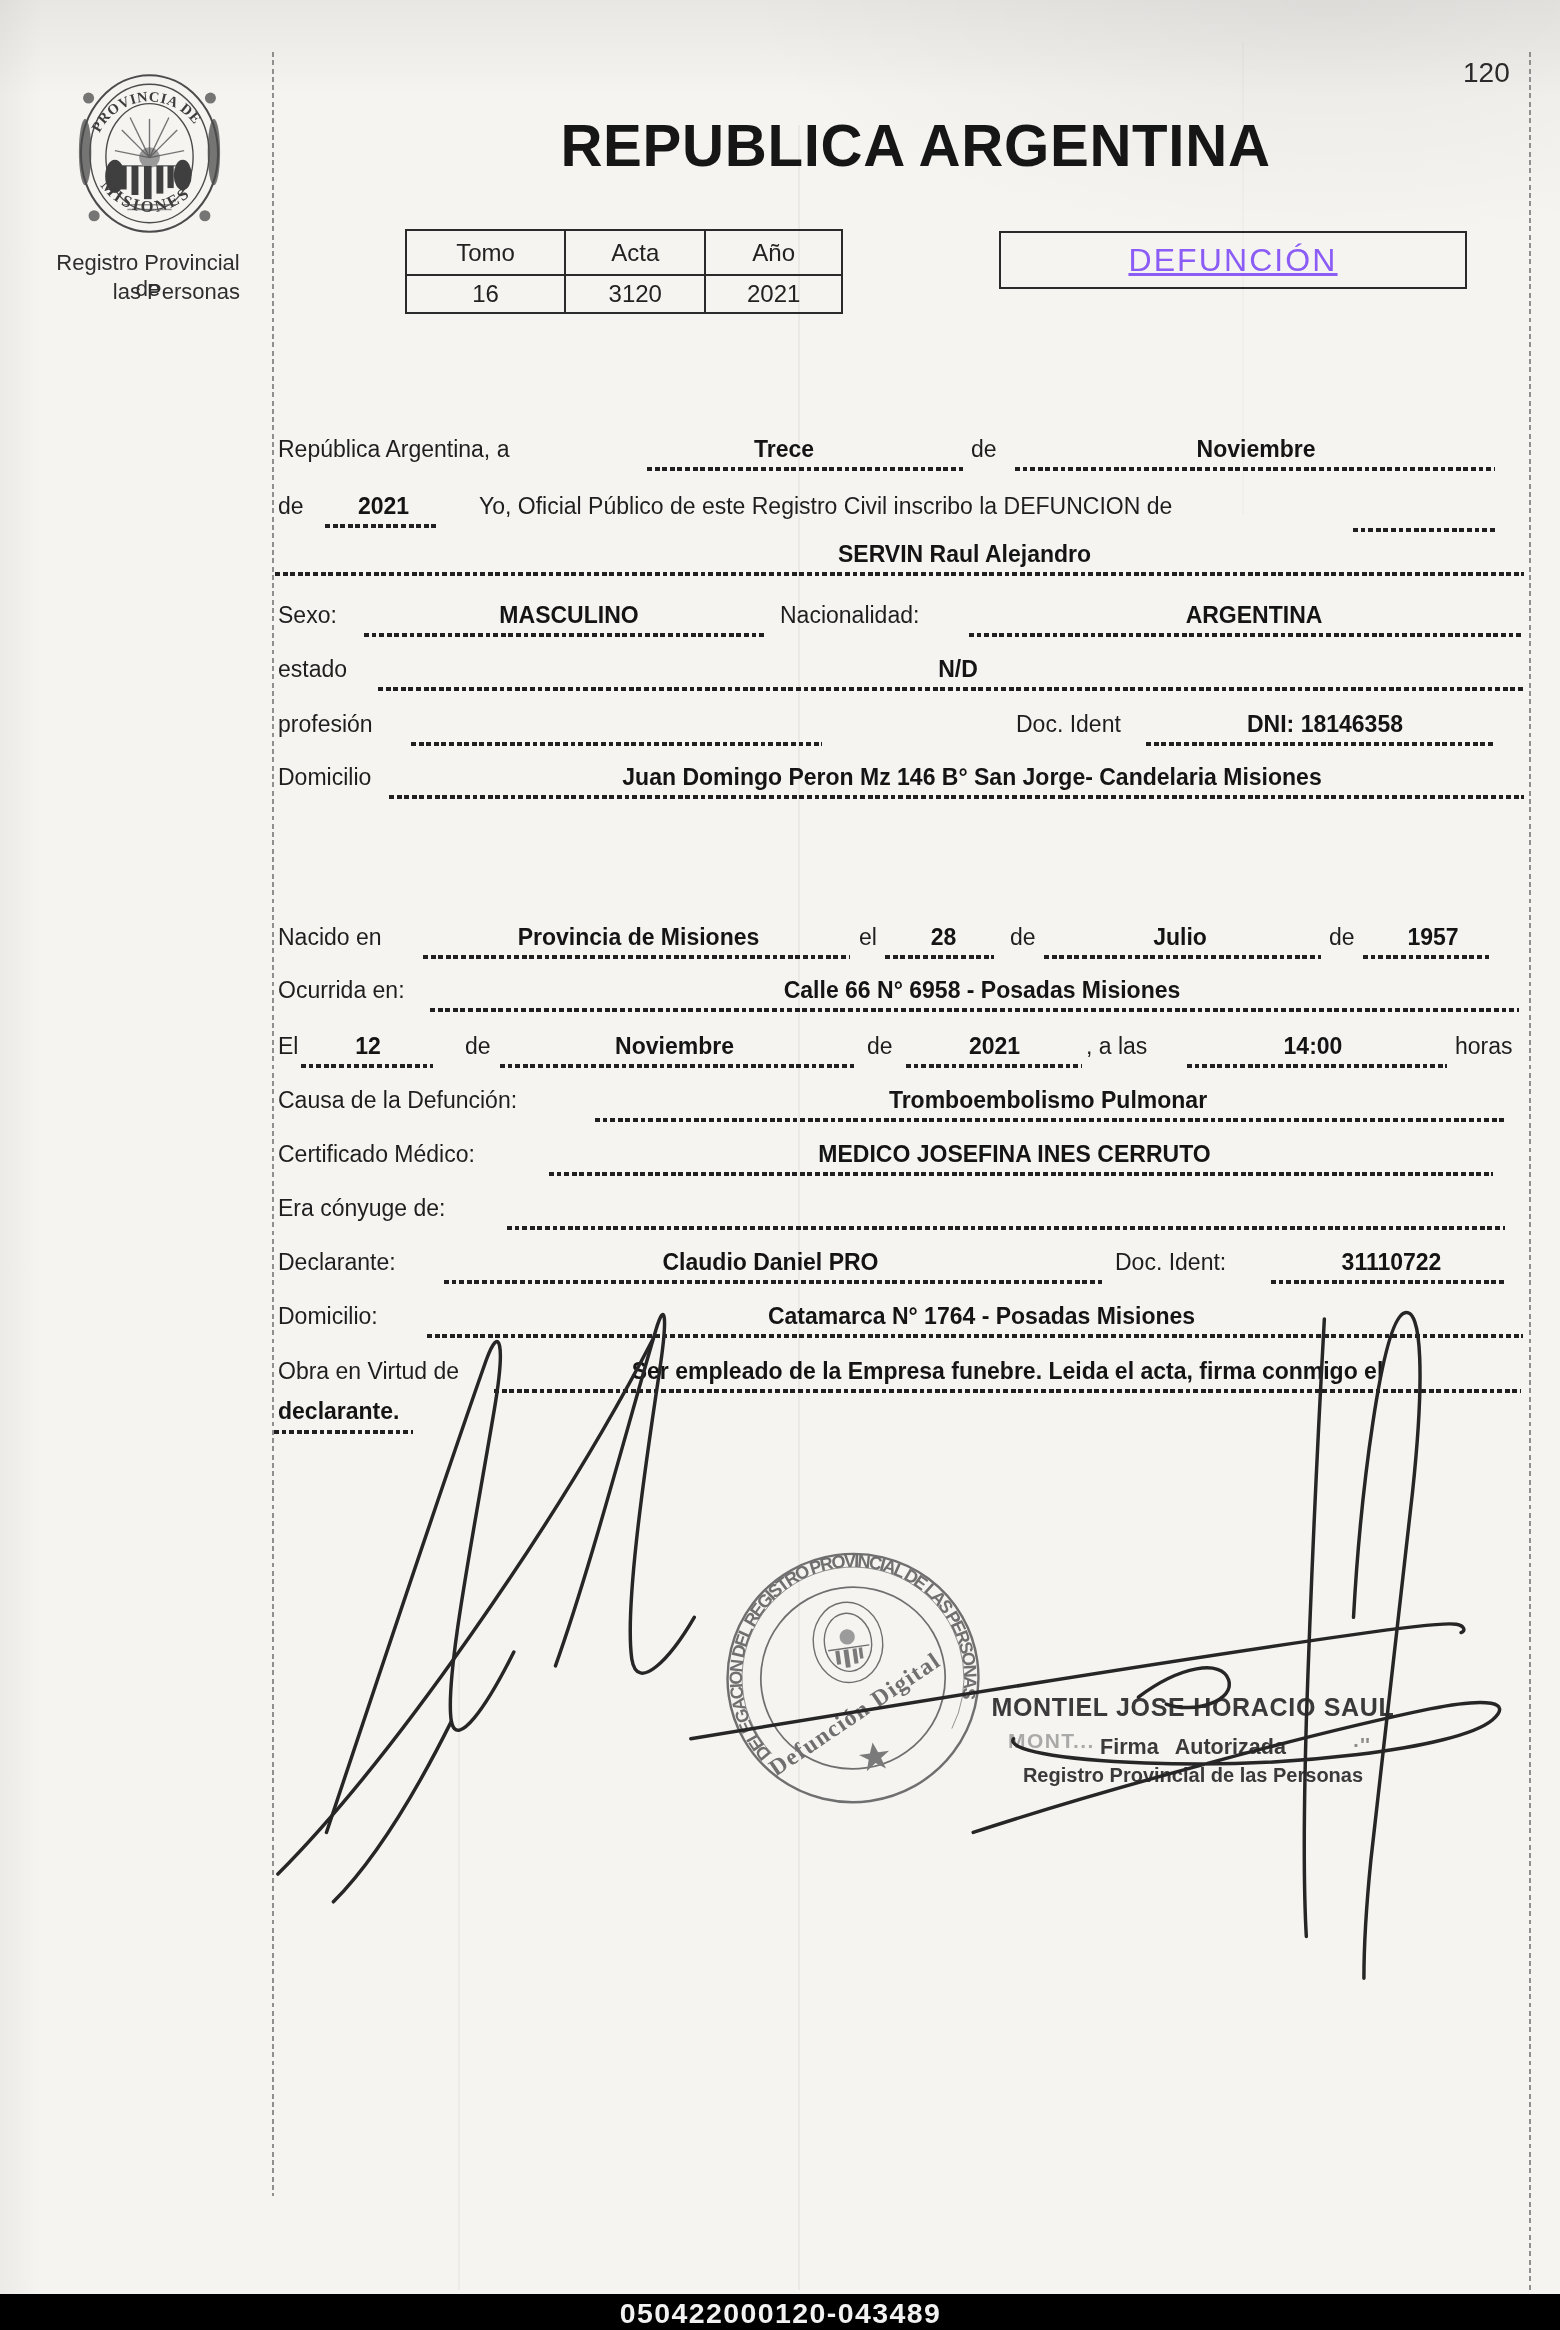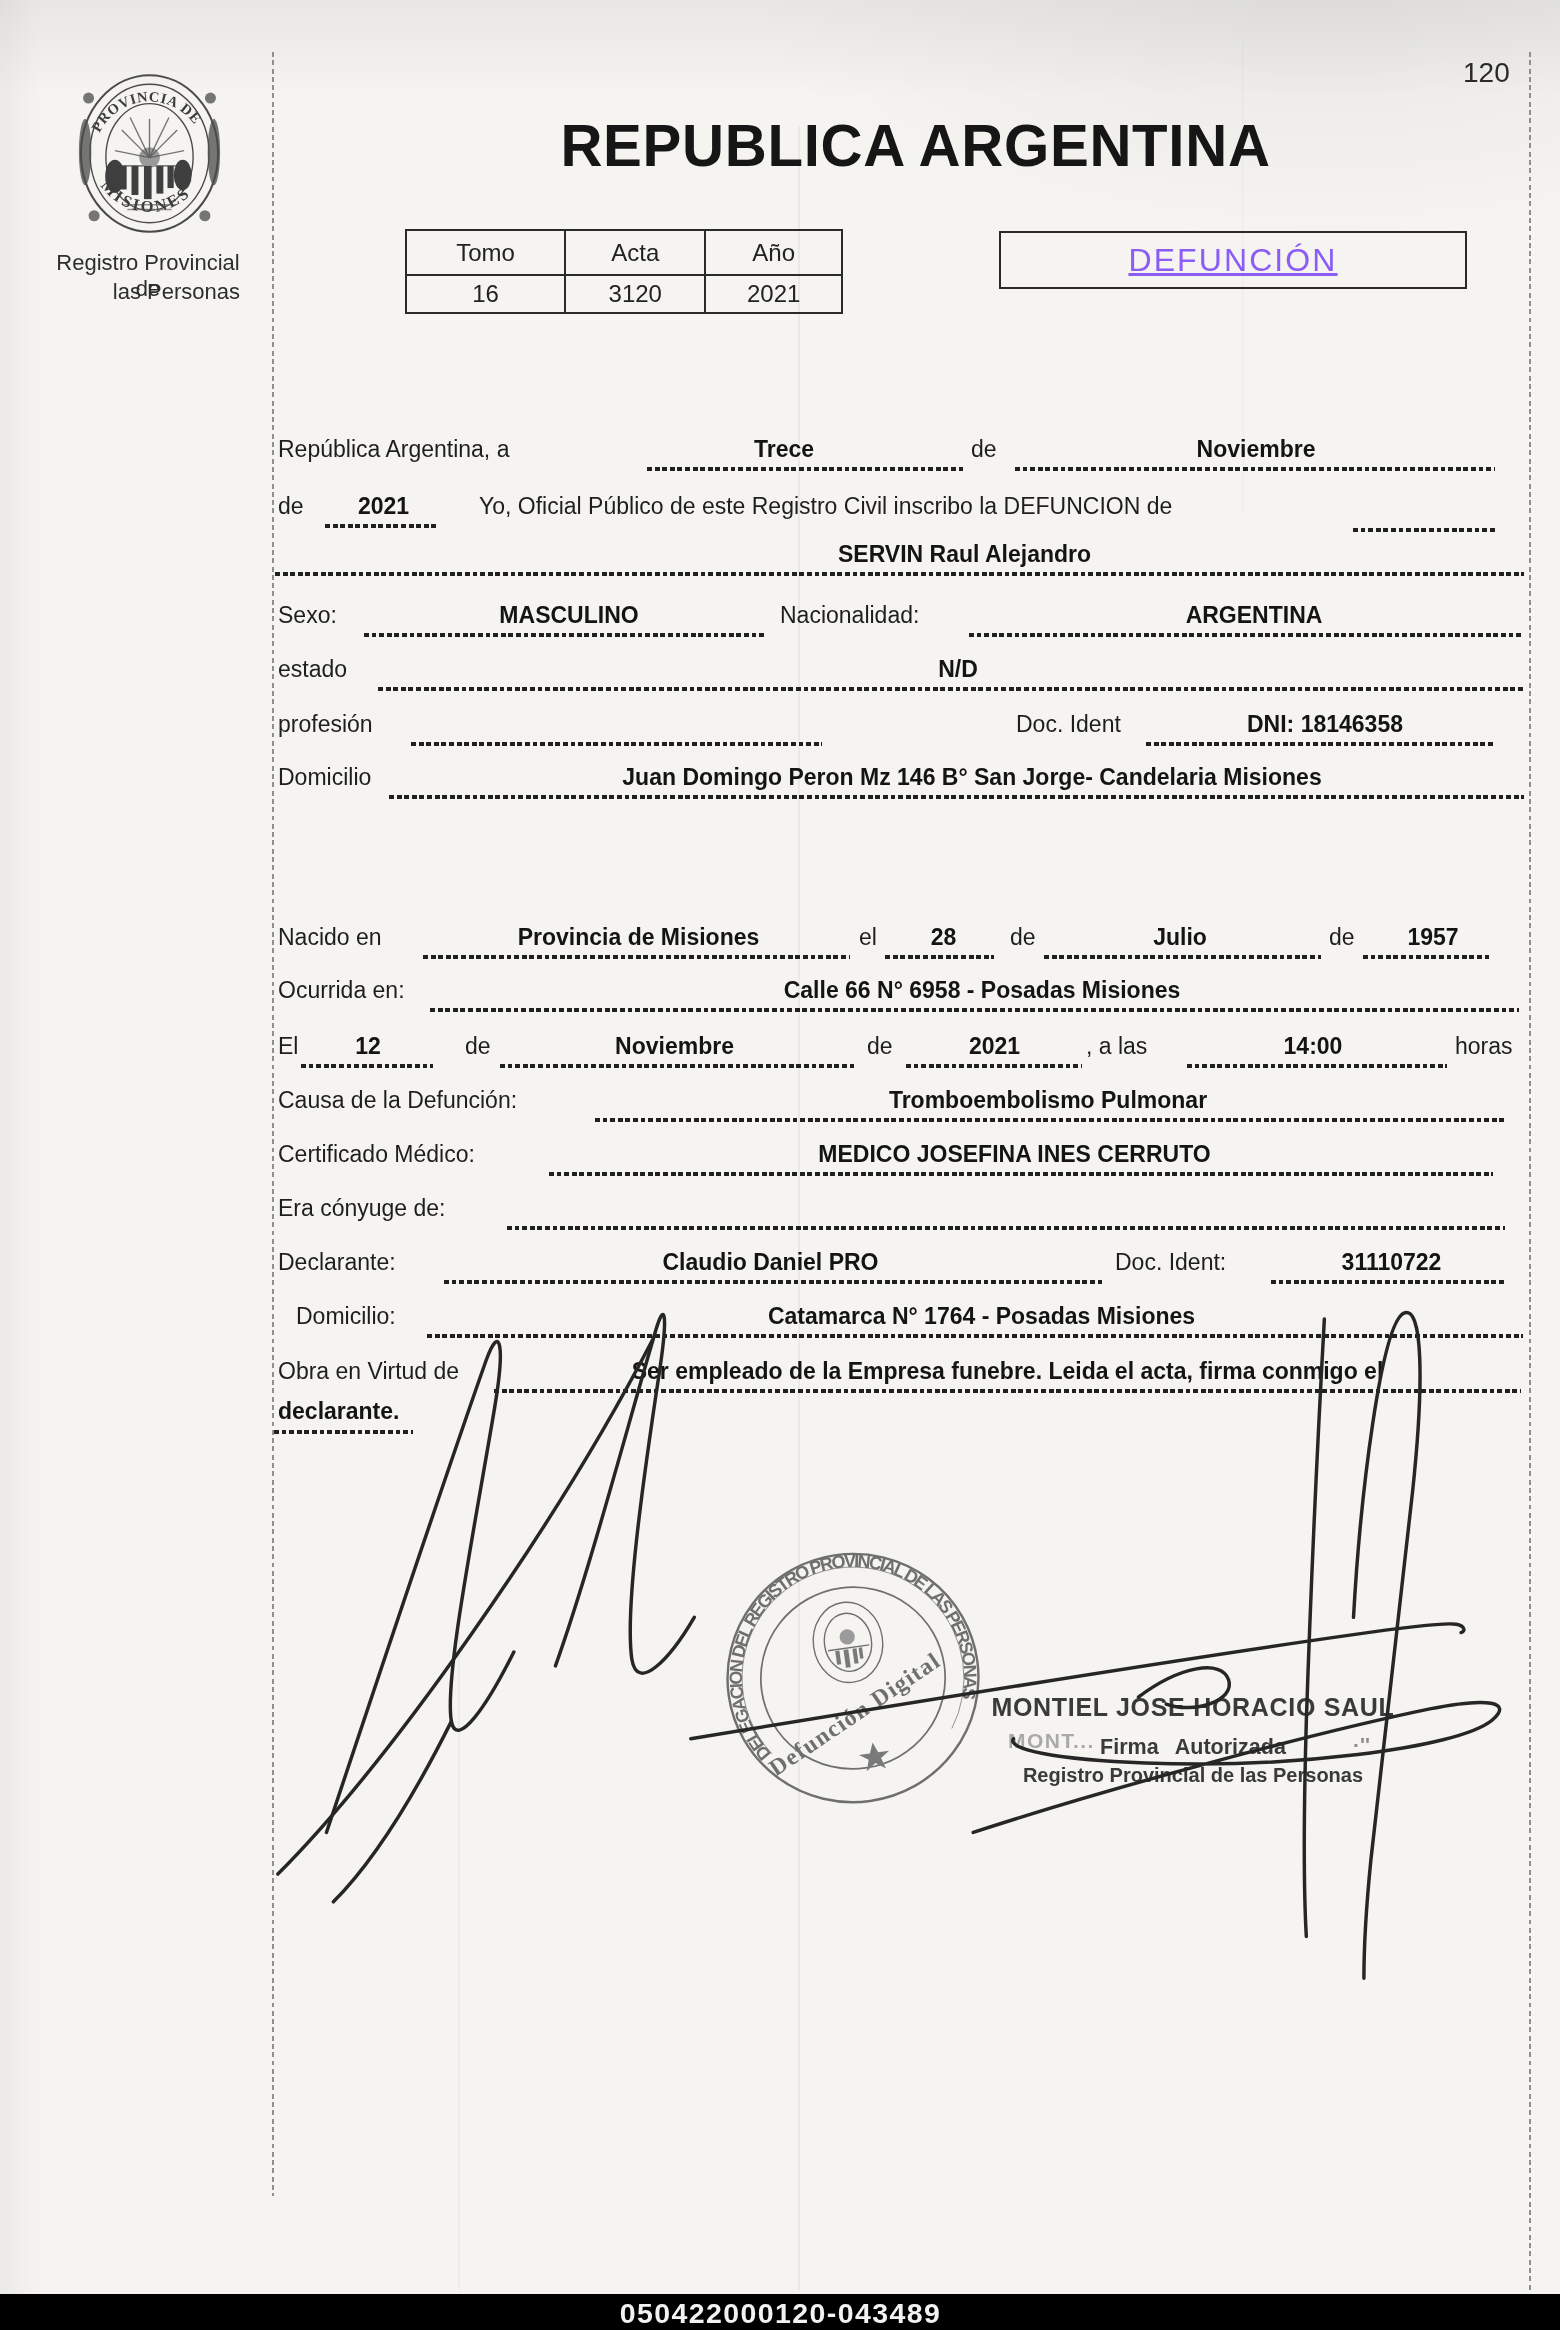--- a/index.html
+++ b/index.html
@@ -248,21 +248,21 @@
   <div class="frow" style="top:1249px">
     <span class="lbl" style="left:278px">Declarante:</span>
     <span class="val" style="left:597px;width:347px">Claudio Daniel PRO</span>
     <span class="lbl" style="left:1115px">Doc. Ident:</span>
     <span class="val" style="left:1298px;width:187px">31110722</span>
     <i class="dots" style="left:444px;width:659px"></i>
     <i class="dots" style="left:1271px;width:235px"></i>
   </div>
 
   <div class="frow" style="top:1303px">
-    <span class="lbl" style="left:296px">Domicilio:</span>
+    <span class="lbl" style="left:278px">Domicilio:</span>
     <span class="val" style="left:704px;width:555px">Catamarca N° 1764 - Posadas Misiones</span>
     <i class="dots" style="left:427px;width:1096px"></i>
   </div>
 
   <div class="frow" style="top:1358px">
     <span class="lbl" style="left:278px">Obra en Virtud de</span>
     <span class="val" style="left:494px;width:1027px">Ser empleado de la Empresa funebre. Leida el acta, firma conmigo el</span>
     <i class="dots" style="left:494px;width:1027px"></i>
   </div>
 

